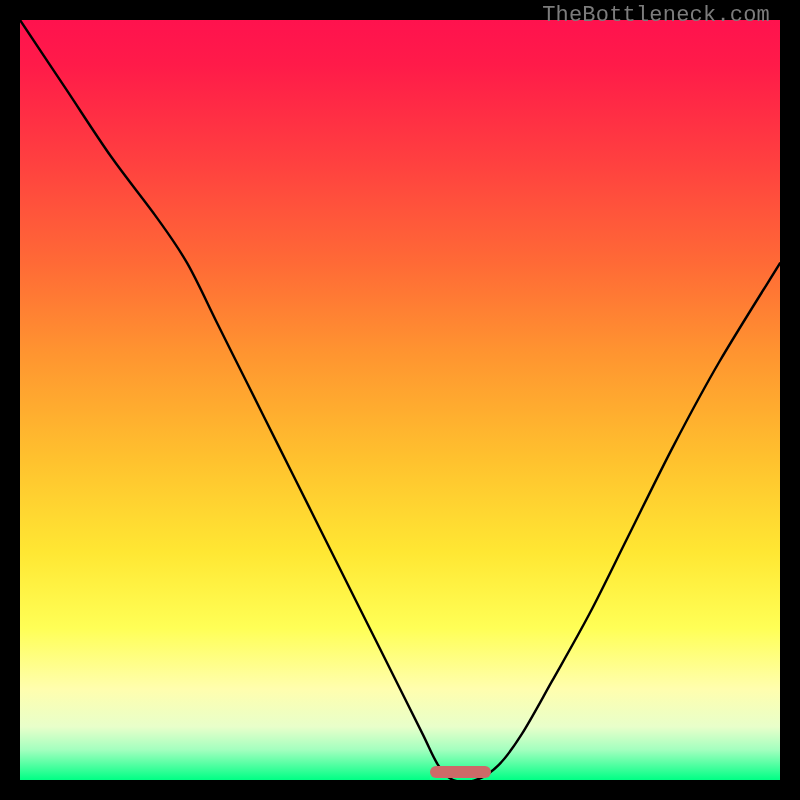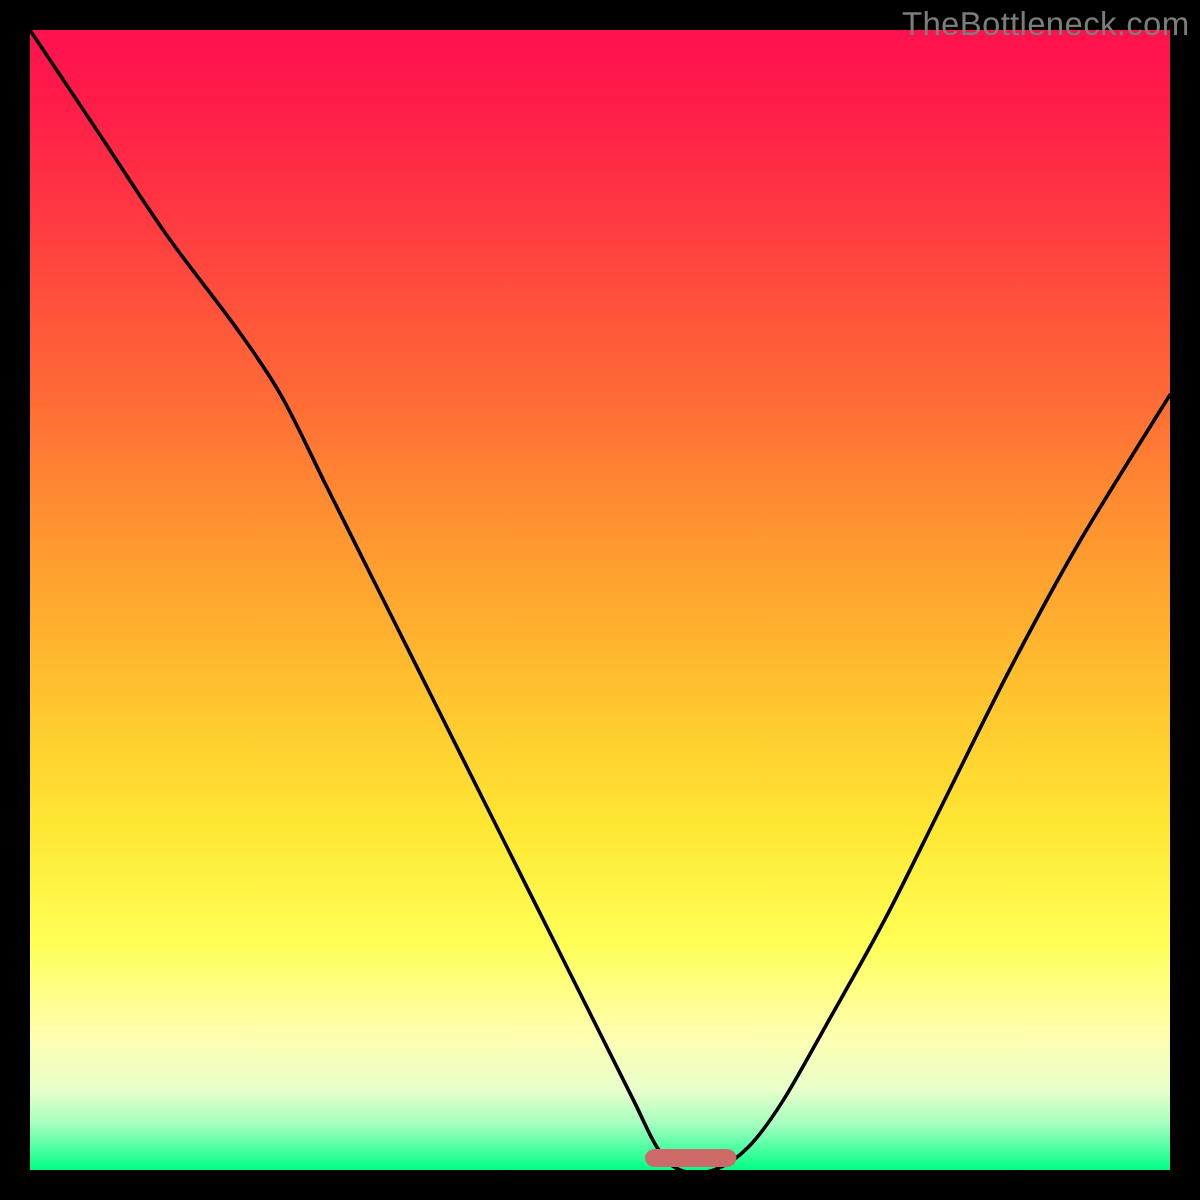--- a/index.html
+++ b/index.html
@@ -47,22 +47,22 @@
   }
   .min-marker {
     position: absolute;
     height: 12px;
     border-radius: 6px;
     background: #cc6a68;
   }
   .watermark {
     position: absolute;
     top: 3px;
-    right: 7px;
-    font-family: Liberation Sans, sans-serif;
+    right: 30px;
+    font-family: Liberation Mono, monospace;
     font-size: 22px;
     color: #7c7c7c;
     letter-spacing: 0.2px;
   }
 </style>
 </head>
 <body>
 
 <div class="stage">
 

